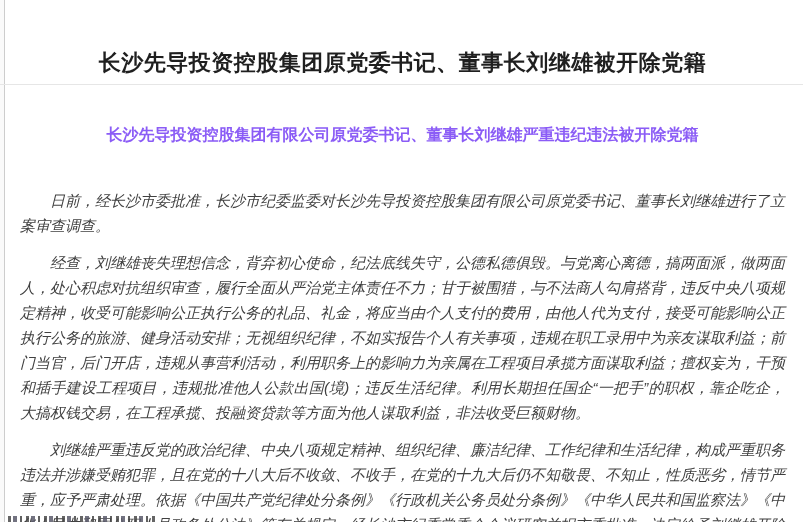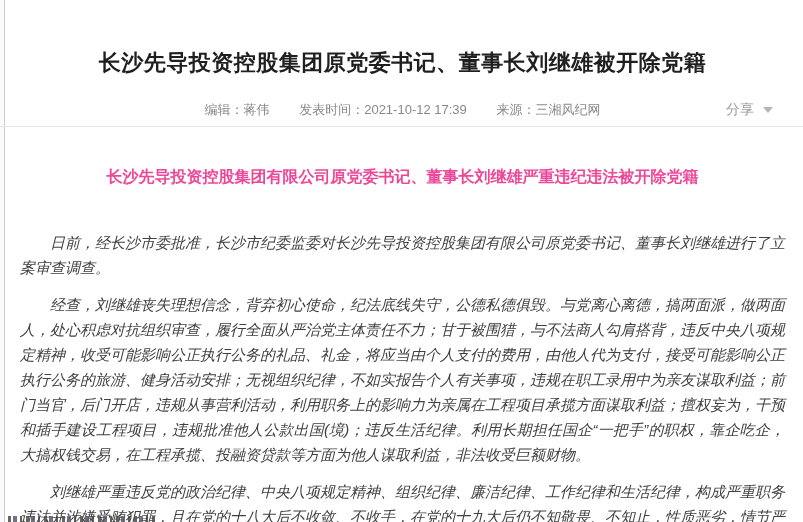--- a/index.html
+++ b/index.html
@@ -52,21 +52,21 @@
     margin-top:7px;
     margin-left:-8px; margin-right:-6px;
     border:none;
     border-top:1px solid #e6e6e6;
     height:0;
   }
   .article-subtitle {
     margin:40px 0 0 0;
     text-align:center;
     font-size:16px; line-height:20px;
-    font-weight:bold; color:#ec4899;
+    font-weight:bold; color:#8b5cf6;
   }
   .article-body {
     margin-top:43px;
     font-size:15px; line-height:25px;
     color:#404040;
     text-align:justify;
   }
   .article-body p {
     margin:12px;
     text-indent:2em;
@@ -87,30 +87,20 @@
 </style>
 </head>
 <body>
 
 <div class="left-strip"></div>
 
 <div class="content">
 
   <h1 class="article-title">长沙先导投资控股集团原党委书记、董事长刘继雄被开除党籍</h1>
 
-  <div class="meta-row">
-    <span class="meta-item">编辑：蒋伟</span>
-    <span class="meta-item">发表时间：2021-10-12 17:39</span>
-    <span class="meta-item">来源：三湘风纪网</span>
-
-    <span class="share-button">
-      <span>分享</span>
-      <span class="caret"></span>
-    </span>
-  </div>
 
   <hr class="divider">
 
   <h2 class="article-subtitle">长沙先导投资控股集团有限公司原党委书记、董事长刘继雄严重违纪违法被开除党籍</h2>
 
   <div class="article-body">
     <p>日前，经长沙市委批准，长沙市纪委监委对长沙先导投资控股集团有限公司原党委书记、董事长刘继雄进行了立案审查调查。</p>
     <p>经查，刘继雄丧失理想信念，背弃初心使命，纪法底线失守，公德私德俱毁。与党离心离德，搞两面派，做两面人，处心积虑对抗组织审查，履行全面从严治党主体责任不力；甘于被围猎，与不法商人勾肩搭背，违反中央八项规定精神，收受可能影响公正执行公务的礼品、礼金，将应当由个人支付的费用，由他人代为支付，接受可能影响公正执行公务的旅游、健身活动安排；无视组织纪律，不如实报告个人有关事项，违规在职工录用中为亲友谋取利益；前门当官，后门开店，违规从事营利活动，利用职务上的影响力为亲属在工程项目承揽方面谋取利益；擅权妄为，干预和插手建设工程项目，违规批准他人公款出国(境)；违反生活纪律。利用长期担任国企“一把手”的职权，靠企吃企，大搞权钱交易，在工程承揽、投融资贷款等方面为他人谋取利益，非法收受巨额财物。</p>
     <p>刘继雄严重违反党的政治纪律、中央八项规定精神、组织纪律、廉洁纪律、工作纪律和生活纪律，构成严重职务违法并涉嫌受贿犯罪，且在党的十八大后不收敛、不收手，在党的十九大后仍不知敬畏、不知止，性质恶劣，情节严重，应予严肃处理。依据《中国共产党纪律处分条例》《行政机关公务员处分条例》《中华人民共和国监察法》《中华人民共和国公职人员政务处分法》等有关规定，经长沙市纪委常委会会议研究并报市委批准，决定给予刘继雄开除党籍处分，并按规定取消其退休待遇；收缴其违纪违法所得；将其涉嫌犯罪问题移送检察机关依法审查起诉，所涉财物一并移送。（长沙市纪委监委）</p>
   </div>

